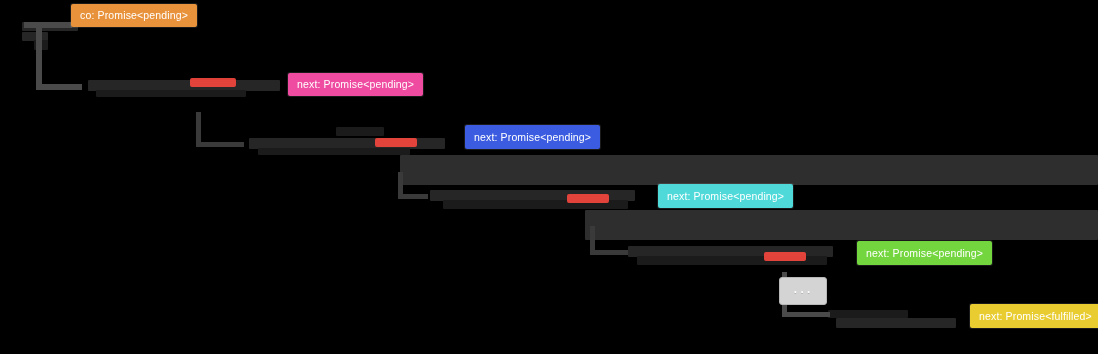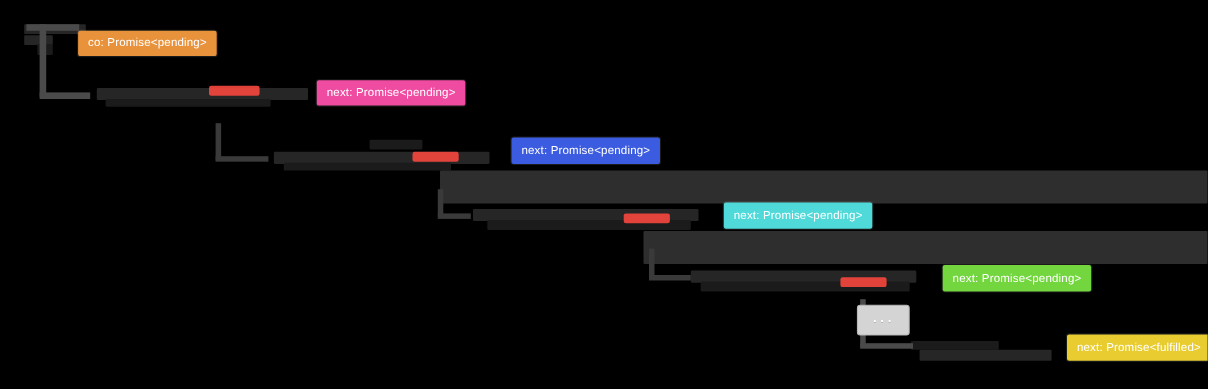--- a/index.html
+++ b/index.html
@@ -126,21 +126,21 @@
     </div>
 
   <div id="error-tokens-layer">
       <div class="redtok" style="left: 190px; top: 78px; width: 46px; height: 9px; background: rgb(242, 69, 61);"></div>
       <div class="redtok" style="left: 375px; top: 138px; width: 42px; height: 9px; background: rgb(242, 69, 61);"></div>
       <div class="redtok" style="left: 567px; top: 194px; width: 42px; height: 9px; background: rgb(242, 69, 61);"></div>
       <div class="redtok" style="left: 764px; top: 252px; width: 42px; height: 9px; background: rgb(242, 69, 61);"></div>
     </div>
 
   <div id="inline-hints-layer">
-      <div class="badge" style="left: 71px; top: 28px; height: 23px; background: rgb(232, 146, 60); color: rgb(255, 255, 255);">
+      <div class="badge" style="left: 71px; top: 4px; height: 23px; background: rgb(232, 146, 60); color: rgb(255, 255, 255);">
         <span>co: Promise&lt;pending&gt;</span>
       </div>
       <div class="badge" style="left: 288px; top: 73px; height: 23px; background: rgb(239, 75, 160); color: rgb(255, 255, 255);">
         <span>next: Promise&lt;pending&gt;</span>
       </div>
       <div class="badge" style="left: 465px; top: 125px; height: 24px; background: rgb(59, 92, 224); color: rgb(255, 255, 255);">
         <span>next: Promise&lt;pending&gt;</span>
       </div>
       <div class="badge" style="left: 658px; top: 184px; height: 24px; background: rgb(79, 217, 217); color: rgb(255, 255, 255);">
         <span>next: Promise&lt;pending&gt;</span>

